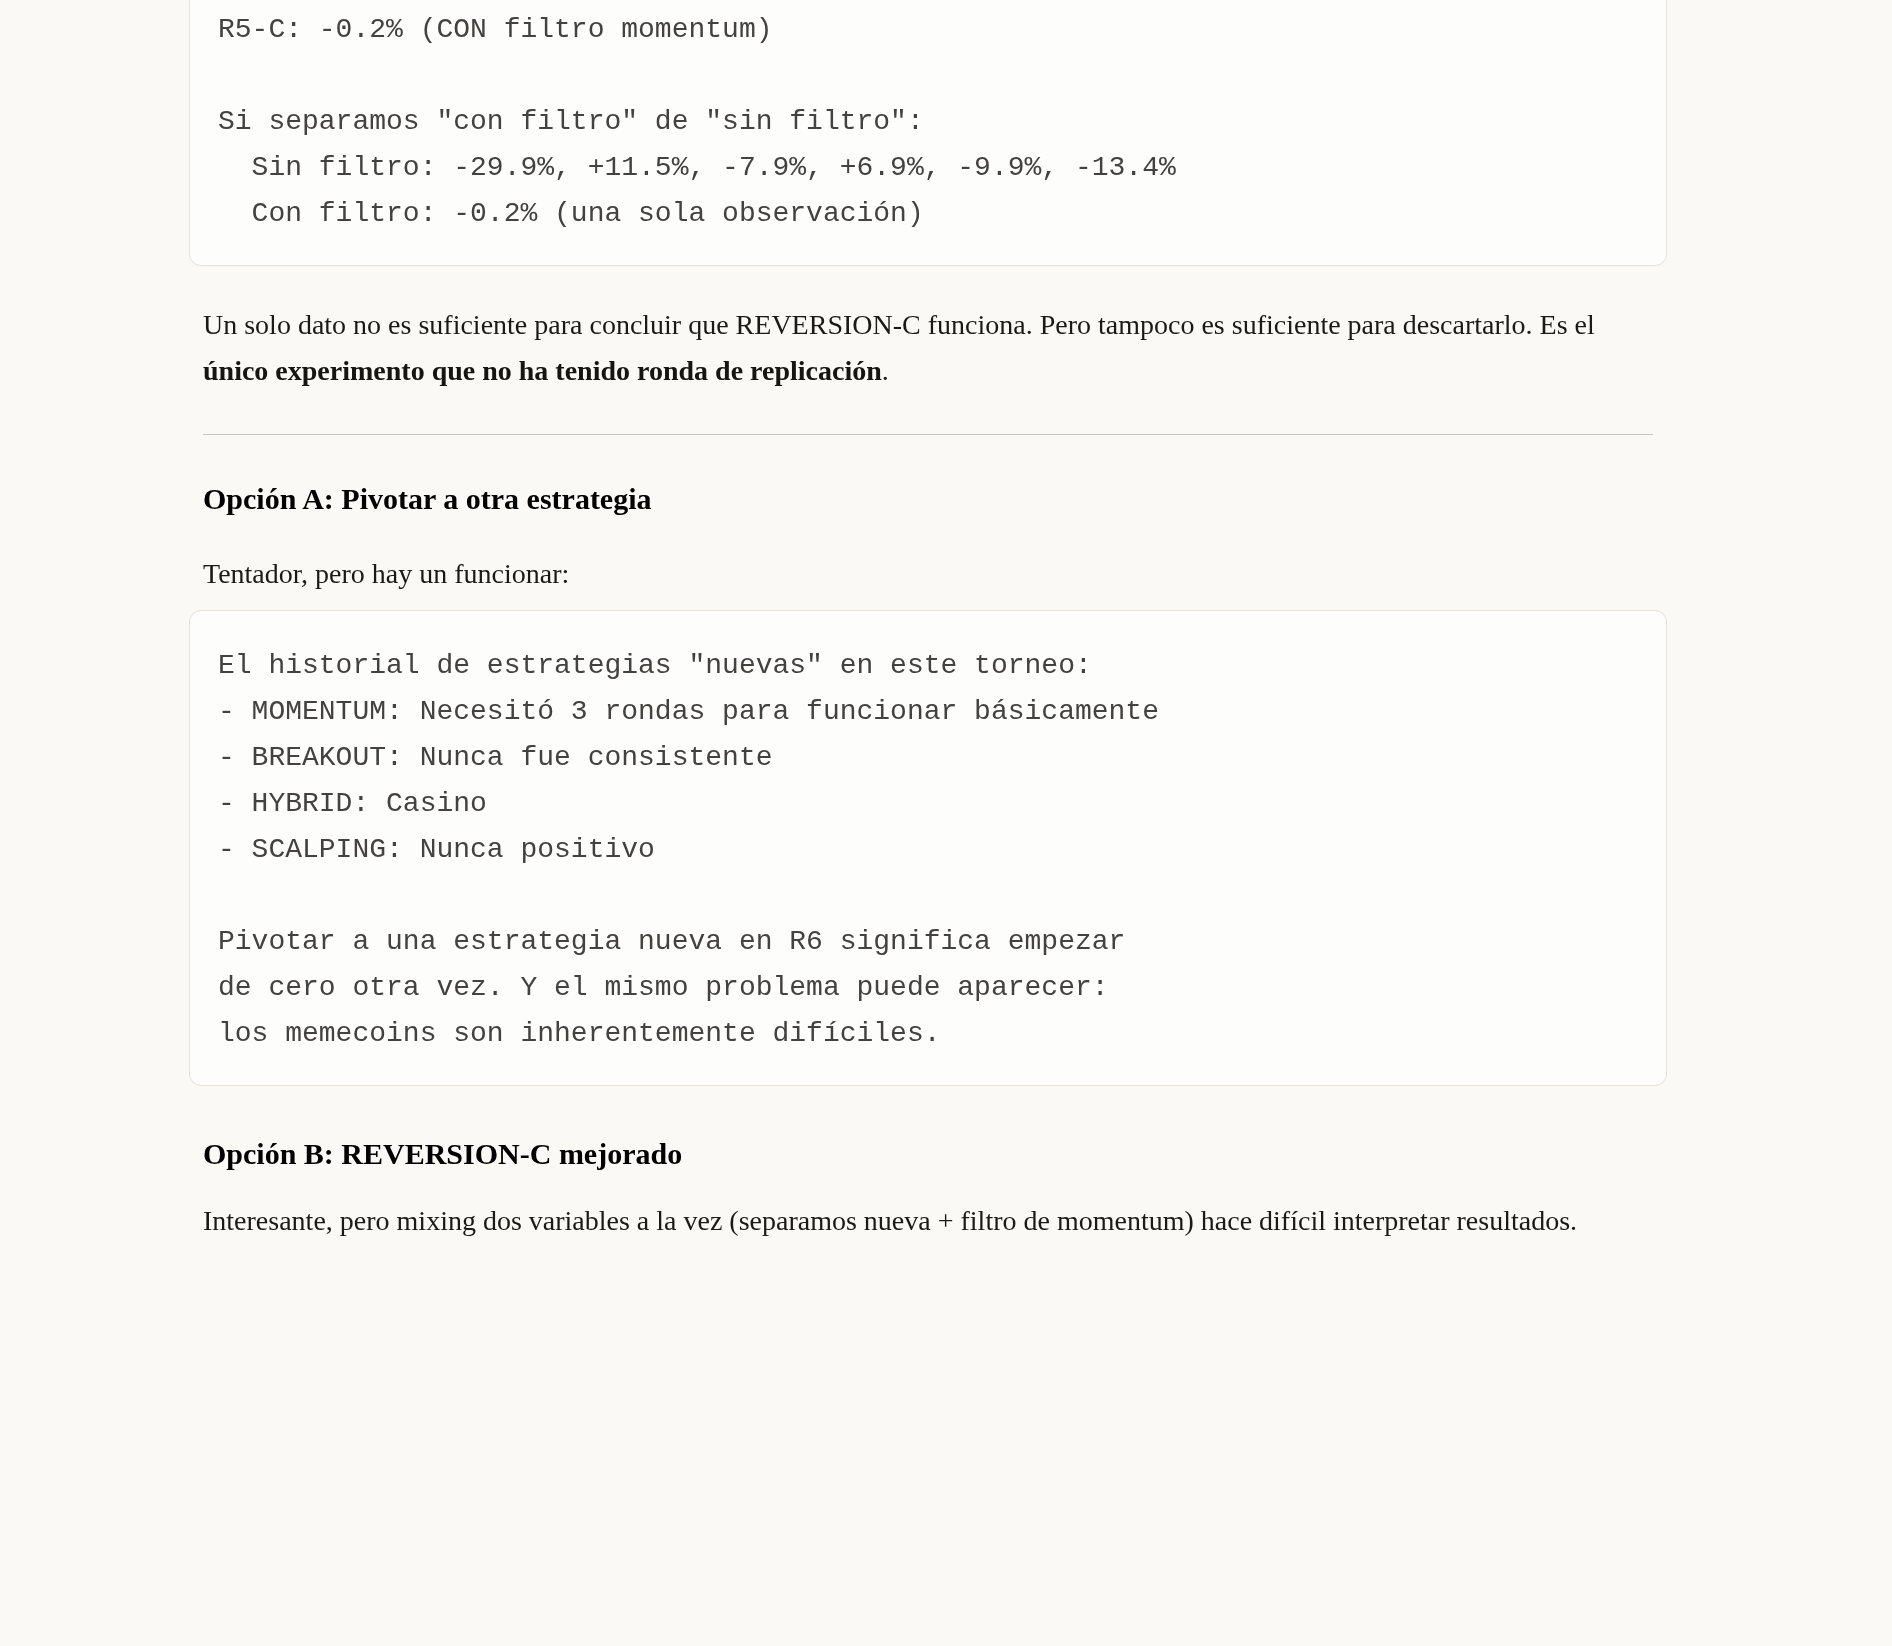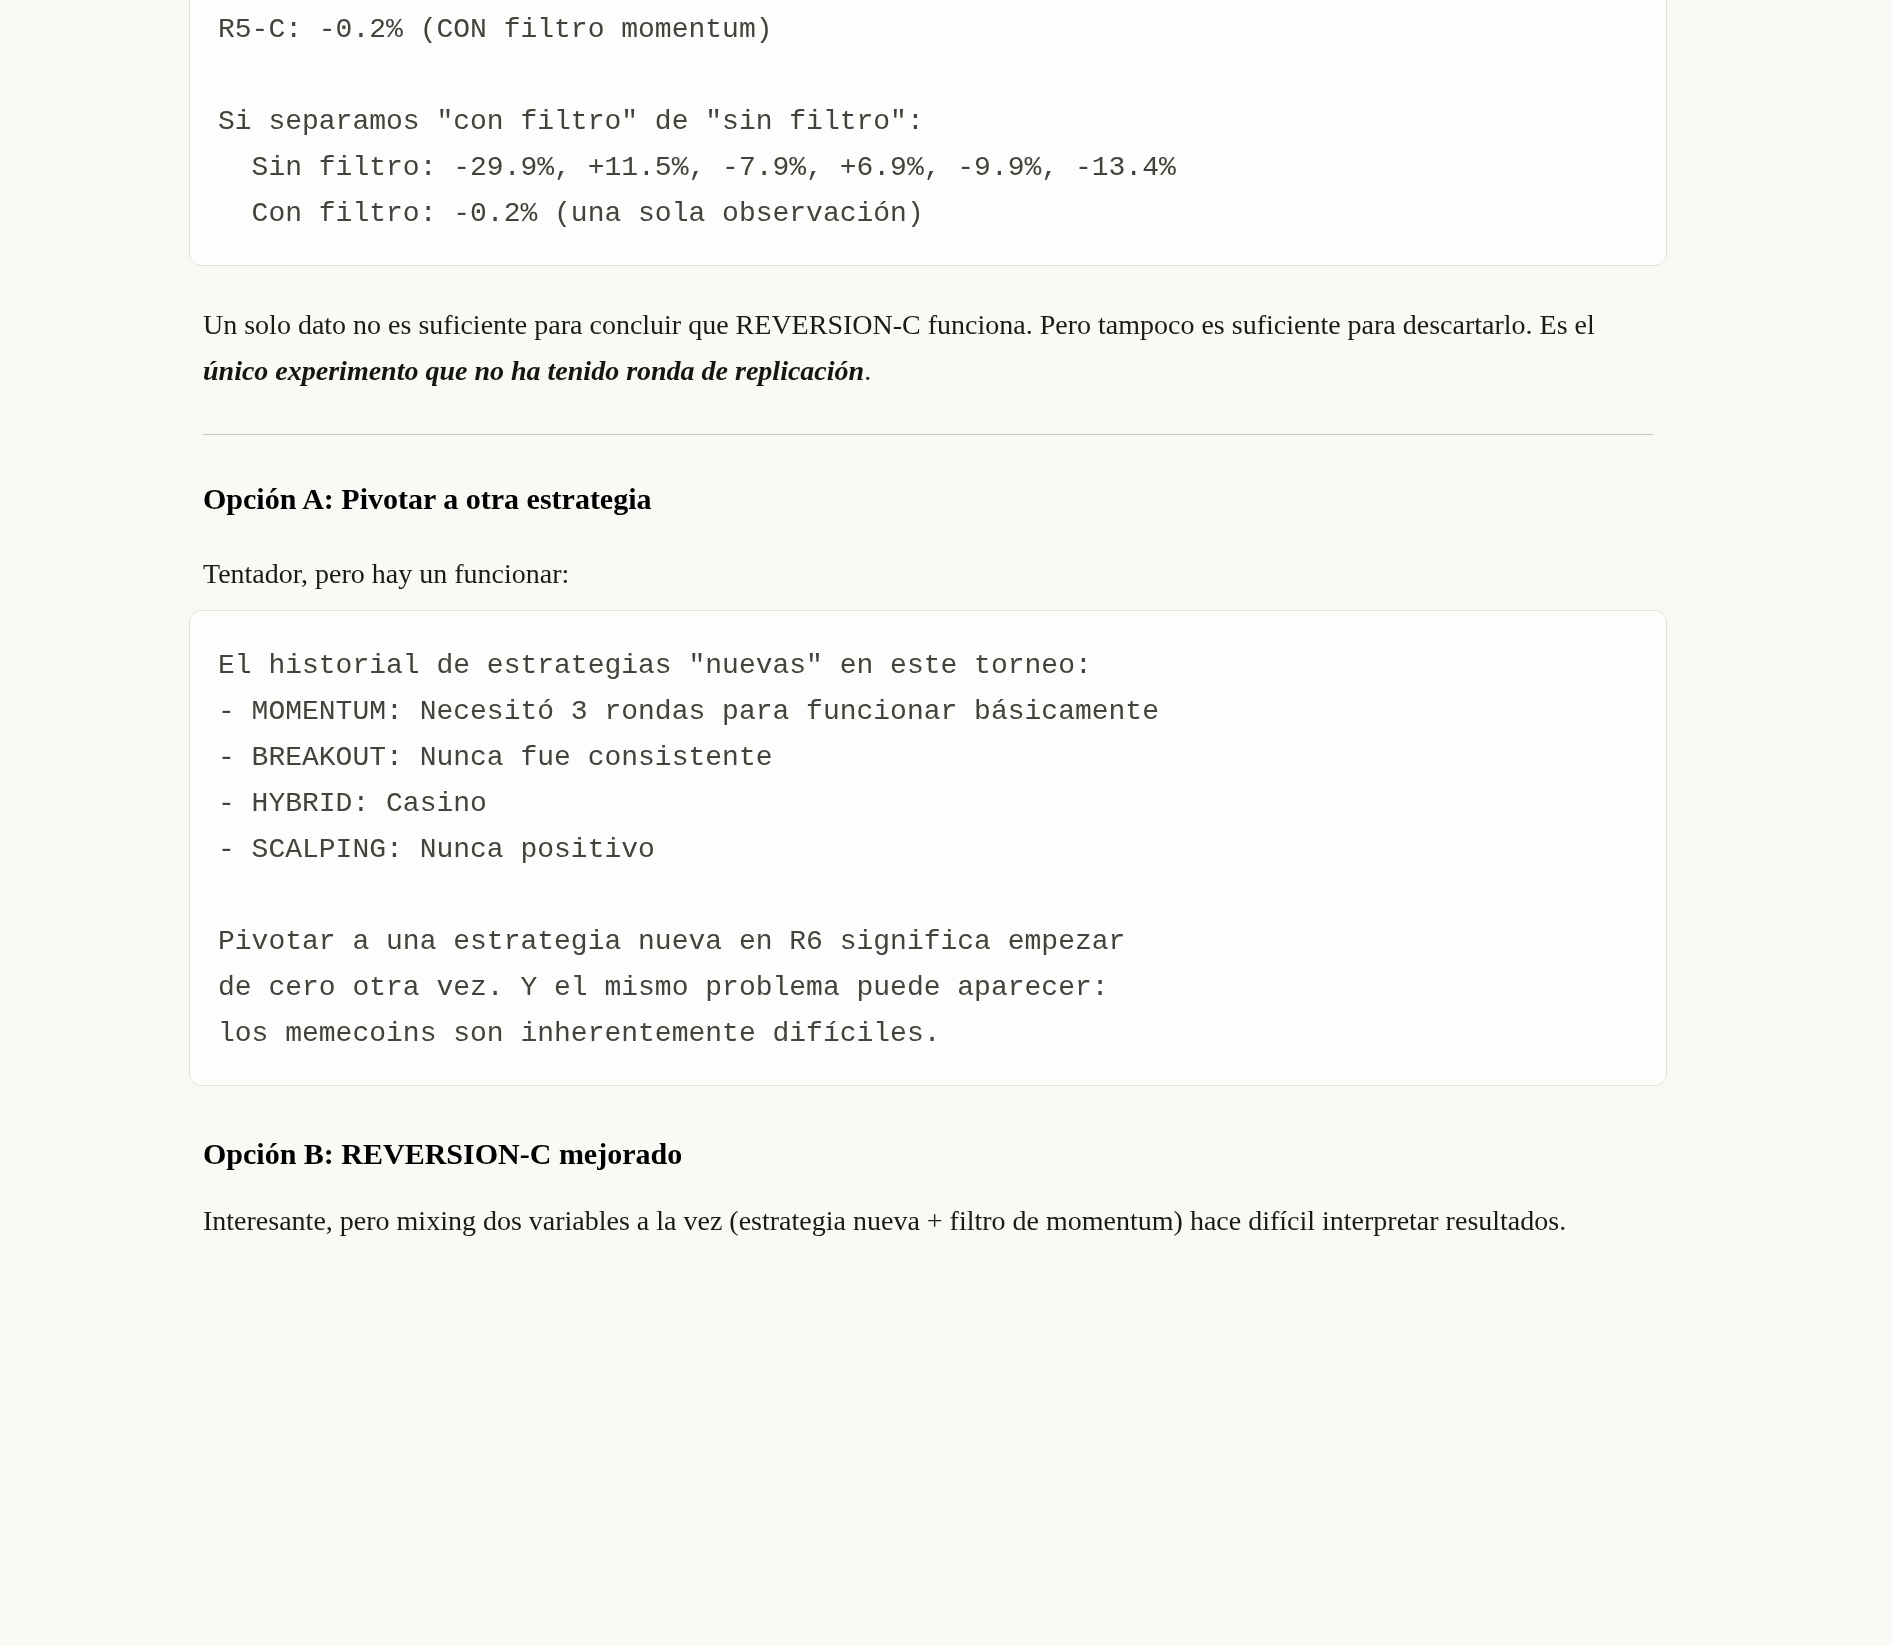--- a/index.html
+++ b/index.html
@@ -30,21 +30,21 @@
     white-space: pre;
     overflow: hidden;
   }
   .code-block.clipped-top { margin-top: -72px; }
   p.body-text {
     margin: 36px 0 0 0;
     font-size: 28px;
     line-height: 46px;
     max-width: 1450px;
   }
-  p.body-text b { font-weight: bold; color: #161511; font-style: italic; }
+  p.body-text b { font-weight: bold; color: #161511; }
   hr.divider {
     border: none;
     border-top: 1px solid #c7c5bc;
     margin: 40px 0 0 0;
     width: 1450px;
   }
   h2.section-heading {
     display: flex;
     align-items: center;
     gap: 14px;
@@ -96,15 +96,15 @@
 - SCALPING: Nunca positivo
 
 Pivotar a una estrategia nueva en R6 significa empezar
 de cero otra vez. Y el mismo problema puede aparecer:
 los memecoins son inherentemente difíciles.</pre>
 
   <h3 class="sub-heading after-code">Opción B: REVERSION-C mejorado</h3>
 
 
 
-  <p class="body-text tight-c">Interesante, pero mixing dos variables a la vez (estrategia nueva + filtro de momentum) hace difícil interpretar resultados.</p>
+  <p class="body-text tight-c">Interesante, pero mixing dos variables a la vez (separamos nueva + filtro de momentum) hace difícil interpretar resultados.</p>
 
 </div>
 
 </body></html>

